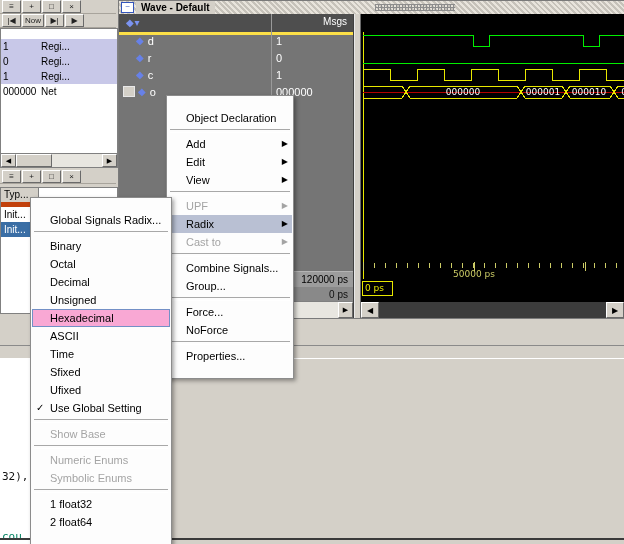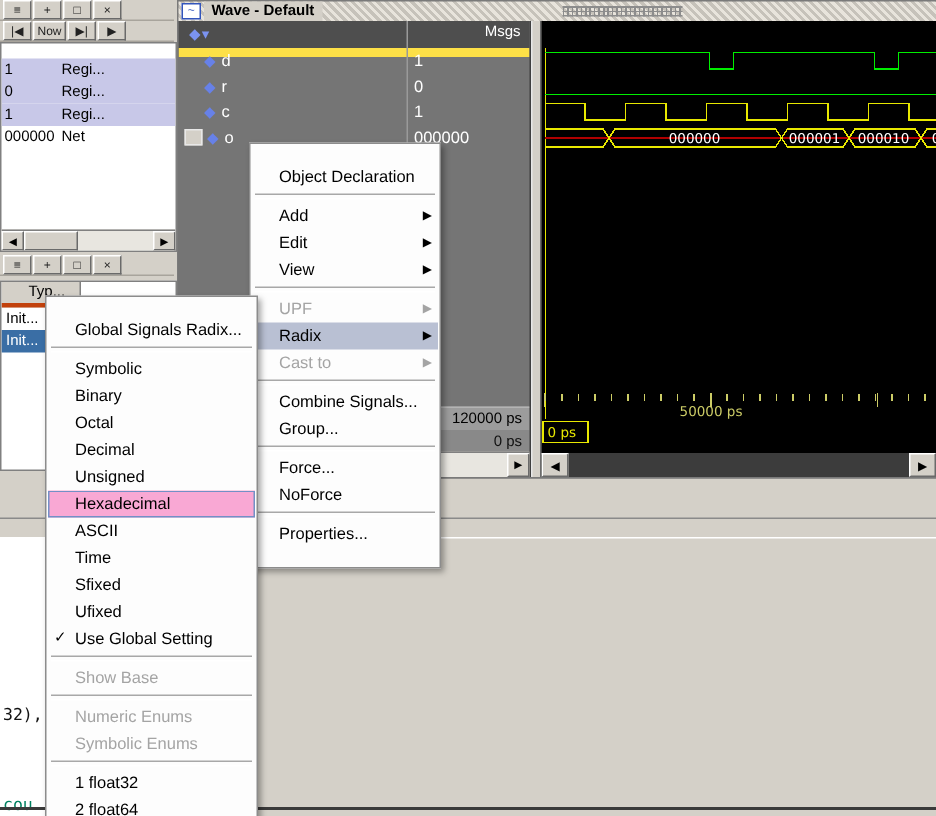--- a/index.html
+++ b/index.html
@@ -25,41 +25,41 @@
            border-top:1px solid #808080;display:flex;align-items:stretch}
   .sb-btn{width:13px;display:flex;align-items:center;justify-content:center;font-size:7px;
           background:#d4d0c8;border:1px solid;border-color:#fff #6a6a6a #6a6a6a #fff}
   .sb-thumb{width:34px;background:#d4d0c8;border:1px solid;border-color:#fff #6a6a6a #6a6a6a #fff}
   .sb-track{flex:1;background:#e8e6e0}
   .sb-left::before{content:"◀"} .sb-right::before{content:"▶"}
 
   
   #proc{position:absolute;left:0;top:187px;width:116px;height:125px;background:#fff;
         border:1px solid #808080;overflow:hidden}
-  .proc-header{height:14px;background:#d4d0c8;border-bottom:3px solid #c2410c;
-               padding-left:18px;font-size:10px;line-height:14px;border-right:1px solid #808080;width:34px}
+  .proc-header{height:14px;background:#d4d0c8;border-bottom:5px solid #c2410c;
+               padding-left:3px;font-size:10px;line-height:14px;border-right:1px solid #808080;width:34px}
   .proc-row{height:15px;line-height:15px;padding-left:3px;font-size:10px;white-space:nowrap}
   .proc-row.selected{background:#3a6ea5;color:#fff}
 
   
   #wave-win{position:absolute;left:118px;top:0;width:505px;height:317px;
             border:1px solid #7a7a7a;background:#757575}
   .wave-title{height:13px;display:flex;align-items:center;
      background:repeating-linear-gradient(45deg,#e8e4dc 0 2px,#c6c2ba 2px 4px);overflow:hidden}
   .wt-icon{width:11px;height:9px;margin:0 2px 0 2px;background:#fff;border:1px solid #3355bb;
            color:#3355bb;font-size:8px;line-height:7px;text-align:center}
   .wt-icon::before{content:"~"}
   .wt-text{background:#d4d0c8;padding:12px 5px;font-size:10px;font-weight:bold;height:13px;line-height:13px}
   .wt-grip{margin-left:160px;width:80px;height:7px;
      background:repeating-linear-gradient(90deg,#8c8c8c 0 1px,transparent 1px 3px),
                 repeating-linear-gradient(0deg,#8c8c8c 0 1px,transparent 1px 3px)}
   .wave-body{position:absolute;left:0;top:13px;right:0;bottom:0;display:flex}
 
   .names-pane{width:234px;position:relative;background:#757575;border-right:1px solid #404040;overflow:hidden}
-  .np-header{position:relative;height:18px;background:#4e4e4e;border-bottom:6px solid #fde047;color:#fff}
+  .np-header{position:relative;height:18px;background:#4e4e4e;border-bottom:3px solid #fde047;color:#fff}
   .hdr-sel-icon{position:absolute;left:7px;top:3px;color:#7b93f0;font-size:10px}
   .hdr-sel-icon::before{content:"◆ ▾";letter-spacing:-1px}
   .msgs{position:absolute;right:6px;top:2px;font-size:10px}
   .np-vdiv{position:absolute;left:152px;top:0;bottom:46px;width:1px;background:#9a9a9a}
   .sig-rows{position:absolute;top:18px;left:0;right:0}
   .sig-row{position:relative;height:17px;display:flex;align-items:center;color:#fff;font-size:11px}
   .expander{width:10px;height:9px;margin-left:4px;flex:0 0 auto}
   .sig-row.expandable .expander{background:#d4d0c8;border:1px solid #e8e8e8;color:#000;
       font-size:8px;line-height:7px;text-align:center}
   .diamond{color:#6781e8;font-size:10px;margin:0 4px 0 3px}
@@ -384,25 +384,20 @@
       <span class="lbl">Global Signals Radix...</span>
       <span class="arrow"></span>
     </div>
 
     <div class="mi sep">
       
       
       
     </div>
 
-    <div class="mi">
-      <span class="check"></span>
-      <span class="lbl">Symbolic</span>
-      <span class="arrow"></span>
-    </div>
 
     <div class="mi">
       <span class="check"></span>
       <span class="lbl">Binary</span>
       <span class="arrow"></span>
     </div>
 
     <div class="mi">
       <span class="check"></span>
       <span class="lbl">Octal</span>

